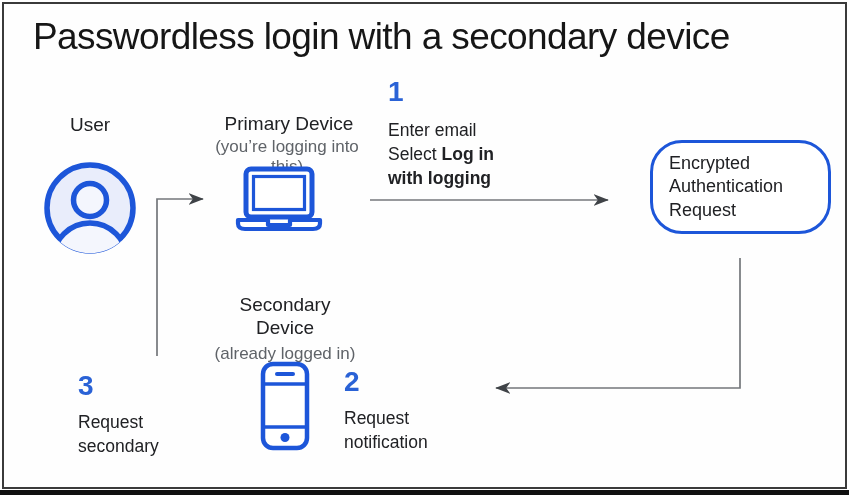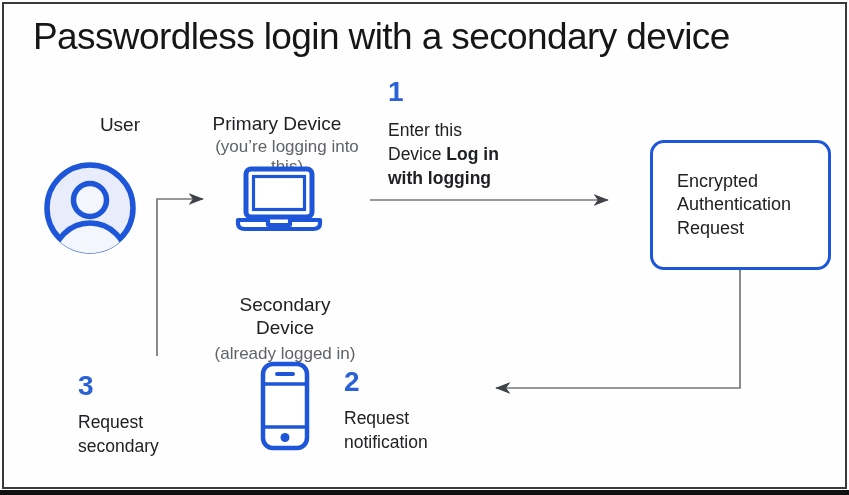--- a/index.html
+++ b/index.html
@@ -10,33 +10,33 @@
                  border:2px solid #3a3a3a; background:#fefefe; }
   .bottom-strip { position:absolute; left:0; right:0; bottom:0; height:5px; background:#101010; }
   .layer { position:absolute; inset:0; }
 
   .title { position:absolute; left:33px; top:16px; width:800px;
            font-size:37px; letter-spacing:-0.6px; color:#161616; white-space:nowrap; }
 
   .node-label { position:absolute; text-align:center; font-size:19px; color:#202124; line-height:1.2; }
   .node-sublabel { position:absolute; text-align:center; font-size:17px; color:#5f6368; }
 
-  .user-label      { left:40px;  top:114px; width:100px;text-align:right; }
-  .primary-label   { left:192px; top:113px; width:170px; }
+  .user-label      { left:40px;  top:114px; width:100px; }
+  .primary-label   { left:204px; top:113px; width:170px; }
   .primary-sub     { left:197px; top:137px; width:180px; }
   .secondary-label { left:220px; top:294px; width:130px; }
   .secondary-sub   { left:210px; top:344px; width:150px; }
 
   .avatar { position:absolute; left:42px; top:160px; }
   .laptop { position:absolute; left:235px; top:166px; }
   .phone  { position:absolute; left:259px; top:361px; }
 
-  .auth-box { position:absolute; left:650px; top:140px; width:181px; height:130px;
-              border:3px solid #1d56d9; border-radius:14px; background:#fff;
-              display:flex; align-items:center; padding:10px 24px; }
+  .auth-box { position:absolute; left:650px; top:140px; width:181px; height:94px;
+              border:3px solid #1d56d9; border-radius:32px; background:#fff;
+              display:flex; align-items:center; padding:10px 16px; }
   .auth-box span { font-size:18px; line-height:1.3; color:#202124; }
 
   .step-number { position:absolute; font-size:28px; font-weight:bold; color:#2a62d6; }
   .step-text   { position:absolute; font-size:17.5px; color:#202124; line-height:24px; }
   .n1 { left:388px; top:76px; }
   .t1 { left:388px; top:118px; }
   .n2 { left:344px; top:366px; }
   .t2 { left:344px; top:406px; }
   .n3 { left:78px;  top:370px; }
   .t3 { left:78px;  top:410px; }
@@ -82,22 +82,22 @@
     <div class="node-label primary-label">Primary Device</div>
     <div class="node-sublabel primary-sub">(you’re logging into this)</div>
     <svg class="laptop" width="88" height="66" viewBox="0 0 88 66">
       <rect x="11" y="3" width="66" height="48" rx="5" fill="#fff" stroke="#1d56d9" stroke-width="5"></rect>
       <rect x="18.5" y="10.5" width="51" height="33" fill="#fff" stroke="#1d56d9" stroke-width="3.2"></rect>
       <path d="M3,54 L33,54 L33,59 L55,59 L55,54 L85,54 L85,57.5 Q85,63 78,63 L10,63 Q3,63 3,57.5 Z" fill="#fff" stroke="#1d56d9" stroke-width="4.2" stroke-linejoin="round"></path>
     </svg>
 
     <div class="step-number n1">1</div>
     <div class="step-text t1">
-      <span>Enter this</span><br>
-      <span>Device </span><span class="bold">Log in</span><br>
+      <span>Enter email</span><br>
+      <span>Select </span><span class="bold">Log in</span><br>
       <span class="bold">with logging</span>
     </div>
 
     <div class="auth-box">
       <span>Encrypted Authentication Request</span>
     </div>
 
     <div class="node-label secondary-label">Secondary Device</div>
     <div class="node-sublabel secondary-sub">(already logged in)</div>
     <svg class="phone" width="52" height="90" viewBox="0 0 52 90">

